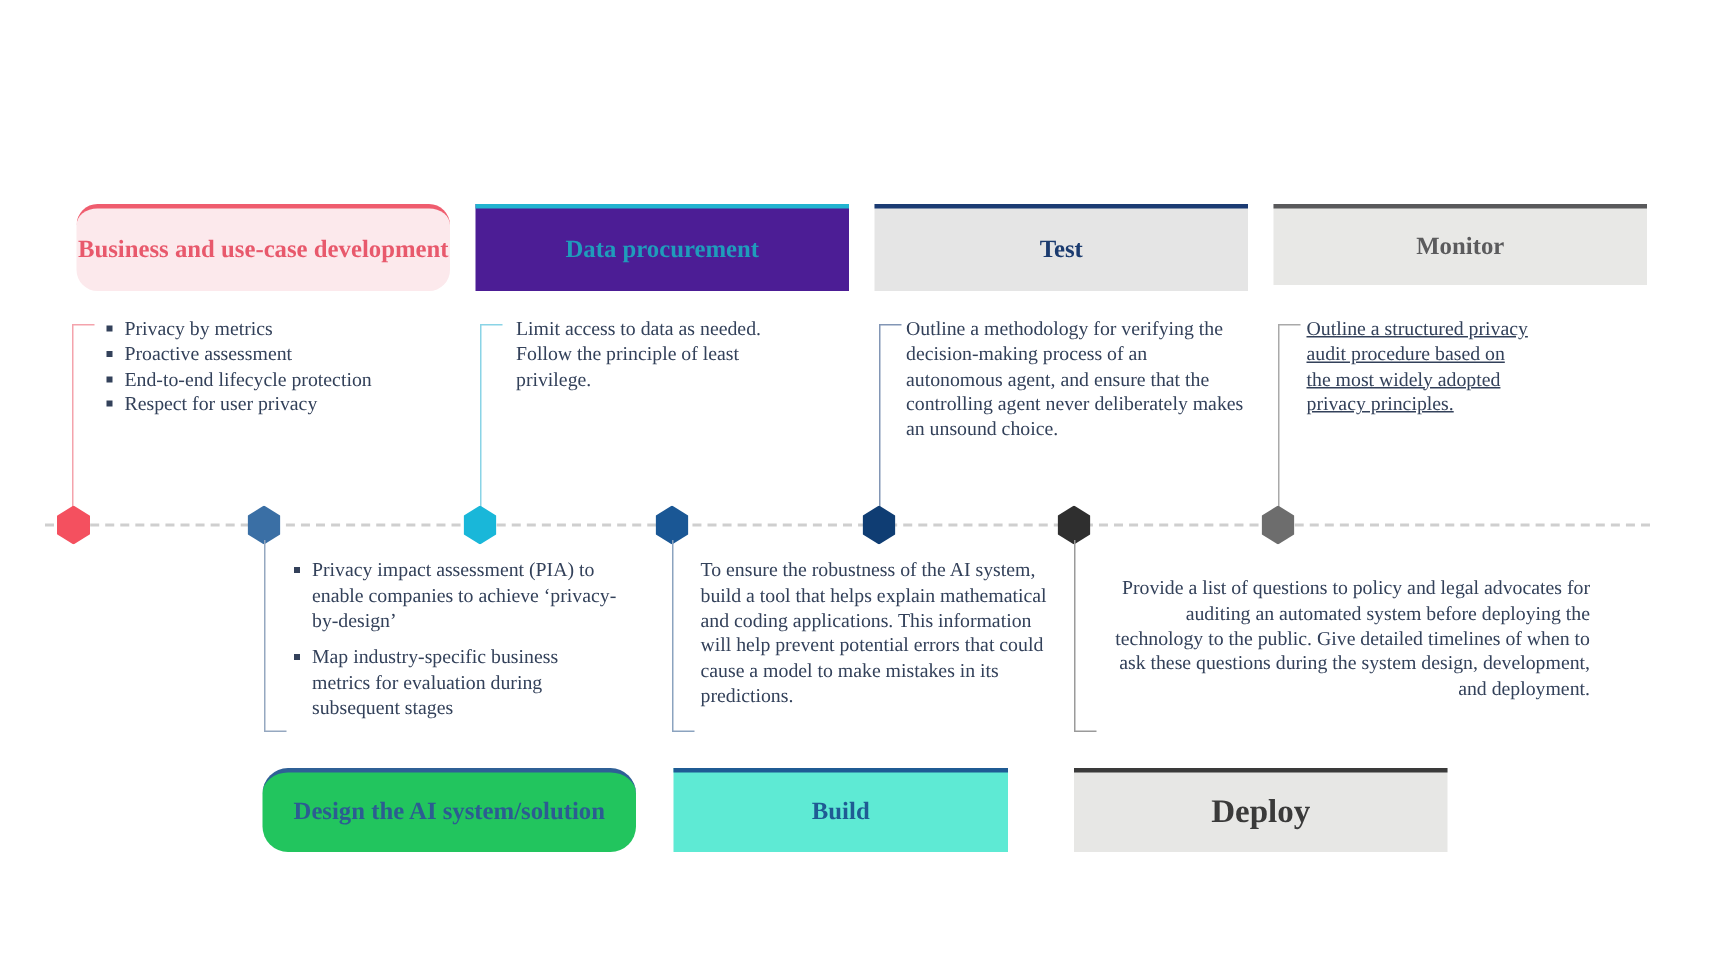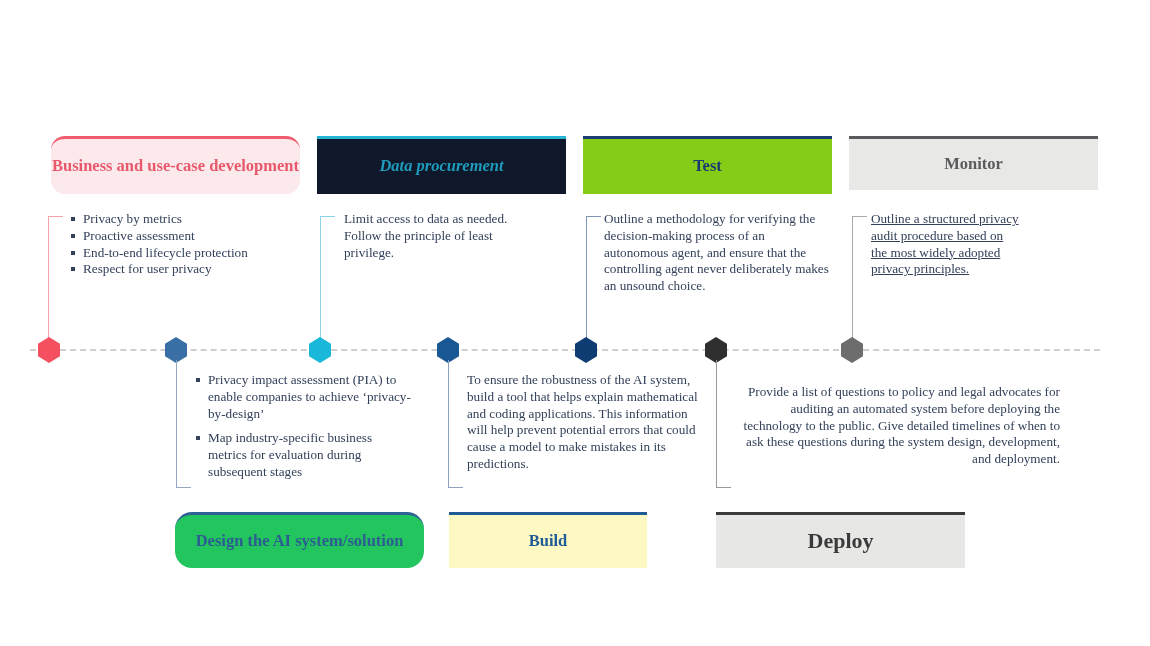--- a/index.html
+++ b/index.html
@@ -113,25 +113,25 @@
 <body>
 
 <div id="canvas">
 
   <div class="axis-line"></div>
 
   <div class="stage-box" style="left:51px; top:136px; width:249px; height:58px; background:#fce9ec; border-top:3.5px solid #ef5c6e; color:#e8596c; font-size:16.5px;border-radius:14px;">
     <span>Business and use-case development</span>
   </div>
 
-  <div class="stage-box" style="left:317px; top:136px; width:249px; height:58px; background:#0f172a; border-top:3.5px solid #22b4d0; color:#1f9cbb; font-size:16.5px;font-style:italic;">
+  <div class="stage-box" style="left:317px; top:136px; width:249px; height:58px; background:#4c1d95; border-top:3.5px solid #22b4d0; color:#1f9cbb; font-size:16.5px;">
     <span>Data procurement</span>
   </div>
 
-  <div class="stage-box" style="left:583px; top:136px; width:249px; height:58px; background:#84cc16; border-top:3.5px solid #1b3b73; color:#1b3b6f; font-size:16.5px;">
+  <div class="stage-box" style="left:583px; top:136px; width:249px; height:58px; background:#e5e5e5; border-top:3.5px solid #1b3b73; color:#1b3b6f; font-size:16.5px;">
     <span>Test</span>
   </div>
 
   <div class="stage-box" style="left:849px; top:136px; width:249px; height:54px; background:#e8e8e6; border-top:3.5px solid #59595b; color:#5b5b5d; font-size:16.5px;">
     <span>Monitor</span>
   </div>
 
   <div class="conn up" style="left:48px; top:216px; height:124px; color:#f4a3ac;">
     <div class="stem"></div>
     <div class="tick"></div>
@@ -208,21 +208,21 @@
   </div>
 
   <div class="text-block" style="left:735px; top:384px; width:325px;text-align:right;">
     <p>Provide a list of questions to policy and legal advocates for auditing an automated system before deploying the technology to the public. Give detailed timelines of when to ask these questions during the system design, development, and deployment.</p>
   </div>
 
   <div class="stage-box" style="left:175px; top:512px; width:249px; height:56px; background:#22c55e; border-top:3.5px solid #2f6096; color:#2c5c92; font-size:16.5px;border-radius:17px;">
     <span>Design the AI system/solution</span>
   </div>
 
-  <div class="stage-box" style="left:449px; top:512px; width:198px; height:56px; background:#fef9c3; border-top:3.5px solid #1f5b94; color:#1f5b94; font-size:16.5px;">
+  <div class="stage-box" style="left:449px; top:512px; width:223px; height:56px; background:#5eead4; border-top:3.5px solid #1f5b94; color:#1f5b94; font-size:16.5px;">
     <span>Build</span>
   </div>
 
   <div class="stage-box" style="left:716px; top:512px; width:249px; height:56px; background:#e7e7e5; border-top:3.5px solid #3a3a3a; color:#3a3a3a; font-size:22px;">
     <span>Deploy</span>
   </div>
 
 </div>
 
 </body></html>

